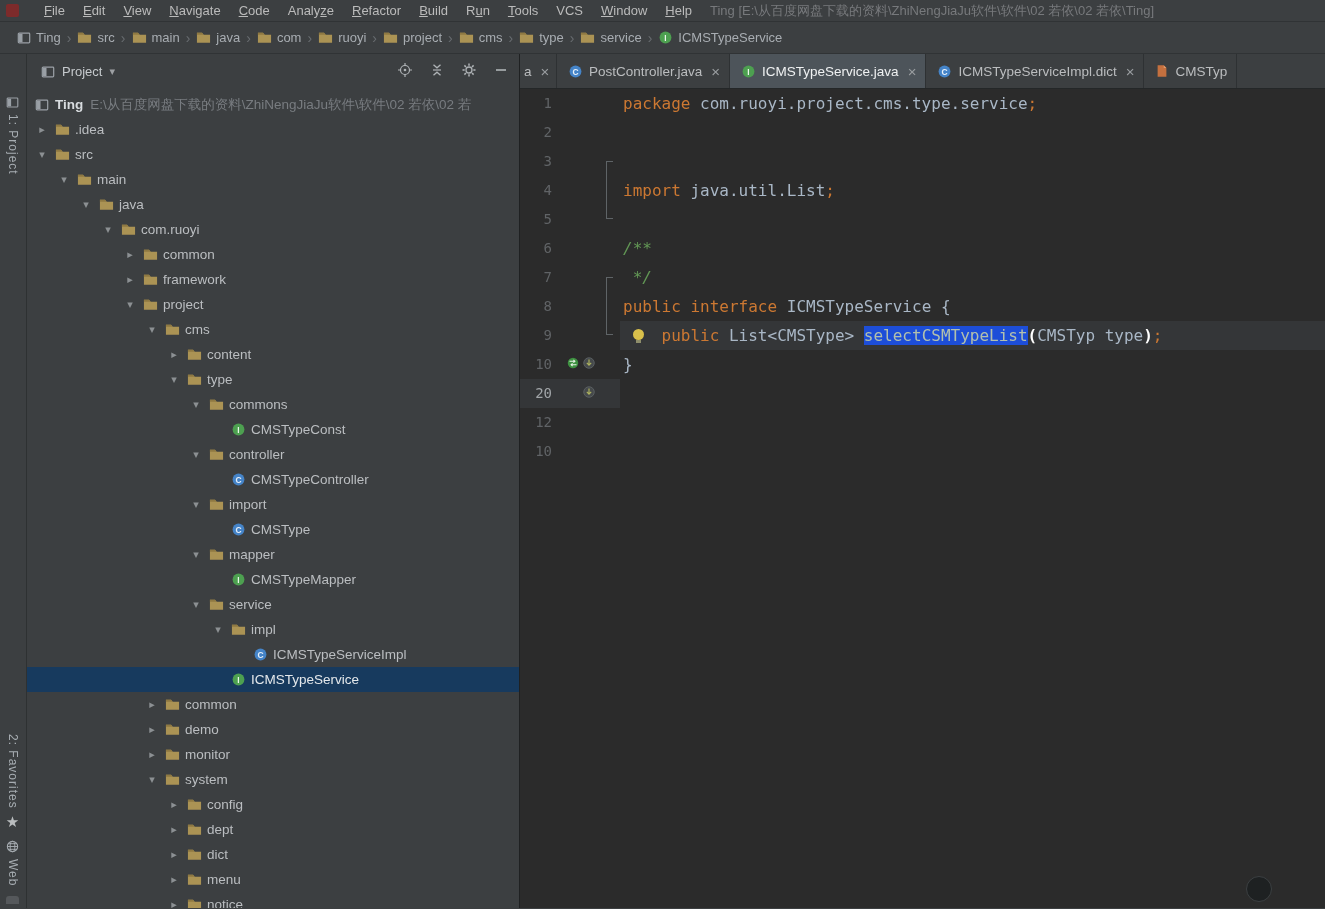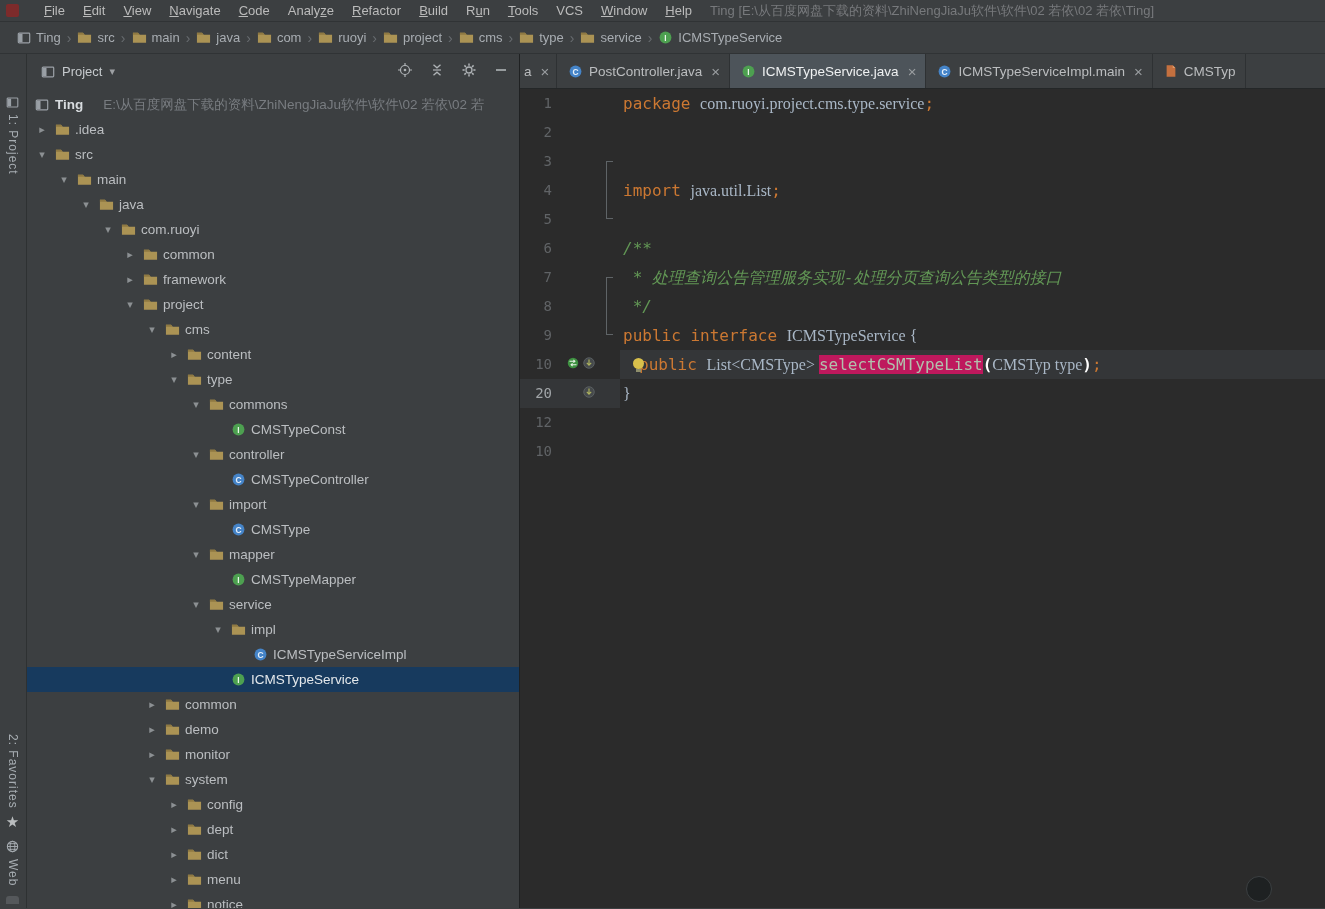--- a/index.html
+++ b/index.html
@@ -49,21 +49,21 @@
   .icon svg { display:block; }
 
   .tree { flex:1; overflow:hidden; padding-top:3px; }
   .tree-row { height:25px; display:flex; align-items:center; white-space:nowrap; overflow:hidden; font-size:13.5px; color:#bbbec1; }
   .tree-row.selected { background:#173a5e; }
   .tree-row.selected .tree-label { color:#e4e8eb; }
   .tree-arrow { width:20px; flex:none; text-align:center; color:#8c9093; font-size:11px; }
   .tree-icon { width:20px; flex:none; display:inline-flex; justify-content:center; }
   .tree-label { margin-left:3px; }
   .tree-label.bold { font-weight:bold; color:#d8dcdf; }
-  .tree-path { margin-left:20px; color:#787c80; }
+  .tree-path { margin-left:7px; color:#787c80; }
 
   
   .editor-pane { flex:1; min-width:0; display:flex; flex-direction:column; background:#2b2b2b; }
   .tab-bar { height:35px; flex:none; display:flex; align-items:stretch; background:#3c3f41; border-bottom:1px solid #242728; overflow:hidden; }
   .tab { display:flex; align-items:center; gap:6px; padding:0 9px 0 11px; border-right:1px solid #2e3133;
          color:#bbbdbf; font-size:13.5px; white-space:nowrap; flex:none; }
   .tab.active { background:#4d545a; color:#eff1f2; }
   .tab .close { color:#9a9ea1; font-size:15px; margin-left:3px; }
   .tab.partial-first { width:37px; overflow:hidden; padding:0 6px 0 4px; }
 
@@ -78,24 +78,24 @@
   .fold-overlay { position:absolute; left:82px; top:0; width:16px; height:100%; pointer-events:none; }
   .fold-range { position:absolute; left:4px; border-left:1px solid #5f6467; }
   .fold-range:before, .fold-range:after { content:''; position:absolute; left:0; width:6px; height:0; border-top:1px solid #5f6467; }
   .fold-range:before { top:0; }
   .fold-range:after { bottom:0; }
 
   .code { flex:1; min-width:0; position:relative; }
   .code-line { height:29px; white-space:pre; padding-left:3px; position:relative; }
   .code-line.current { background:#343638; }
   .tk-kw   { color:#cc7832; }
-  .tk-def  { color:#a9b7c6;font-family:Liberation Serif, serif; }
+  .tk-def  { color:#a9b7c6; }
   .tk-doc  { color:#629755; font-style:italic; }
   .tk-semi { color:#cc7832; }
-  .tk-hl   { color:#b2c0ad; background:#be185d; }
+  .tk-hl   { color:#b2c0ad; background:#1d4ed8; }
   .tk-match{ color:#ffffff; font-weight:bold; }
   .bulb { position:absolute; left:13px; top:8px; width:11px; height:11px; border-radius:50%; background:#d9c04b; }
   .bulb:after { content:''; position:absolute; left:3px; bottom:-3px; width:5px; height:3px; background:#8e8e6b; }
 
   .float-circle { position:absolute; left:1246px; top:876px; width:26px; height:26px; border-radius:50%;
                   background:#1e2122; border:1px solid #3c4042; }
 </style>
 </head>
 <body>
 
@@ -737,21 +737,21 @@
             <span>ICMSTypeService.java</span>
             <span class="close">×</span>
           </div>
           <div class="tab">
             <span class="icon">
               <svg width="15" height="15" viewBox="0 0 16 16">
                 <circle cx="8" cy="8" r="6.3" fill="#4584C8"></circle>
                 <text x="8" y="11.2" text-anchor="middle" font-size="9" font-weight="bold" fill="#E8F1FA" font-family="Liberation Sans, sans-serif">C</text>
               </svg>
             </span>
-            <span>ICMSTypeServiceImpl.main</span>
+            <span>ICMSTypeServiceImpl.dict</span>
             <span class="close">×</span>
           </div>
           <div class="tab">
             <span class="icon">
               <svg width="14" height="14" viewBox="0 0 16 16">
                 <path d="M3 1.5h7l3 3V14.5H3z" fill="#C4703F"></path>
                 <path d="M10 1.5l3 3h-3z" fill="#E09A6B"></path>
               </svg>
             </span>
             <span>CMSTyp</span>
@@ -837,21 +837,20 @@
               <span class="gutter-icons"></span>
             </div>
           </div>
         <div class="code">
             <div class="code-line"><span class="tk-kw">package </span><span class="tk-def">com.ruoyi.project.cms.type.service</span><span class="tk-semi">;</span></div>
             <div class="code-line"></div>
             <div class="code-line"></div>
             <div class="code-line"><span class="tk-kw">import </span><span class="tk-def">java.util.List</span><span class="tk-semi">;</span></div>
             <div class="code-line"></div>
             <div class="code-line"><span class="tk-doc">/**</span></div>
-            <div class="code-line"><span class="tk-doc"> * 处理查询公告管理服务实现-处理分页查询公告类型的接口</span></div>
             <div class="code-line"><span class="tk-doc"> */</span></div>
             <div class="code-line"><span class="tk-kw">public interface </span><span class="tk-def">ICMSTypeService {</span></div>
             <div class="code-line current"><span class="tk-def">    </span><span class="tk-kw">public </span><span class="tk-def">List&lt;CMSType&gt; </span><span class="tk-hl">selectCSMTypeList</span><span class="tk-match">(</span><span class="tk-def">CMSTyp type</span><span class="tk-match">)</span><span class="tk-semi">;</span><span class="bulb"></span></div>
             <div class="code-line"><span class="tk-def">}</span></div>
             <div class="code-line"></div>
           </div>
       </div>
     </div>
 
   </div>

